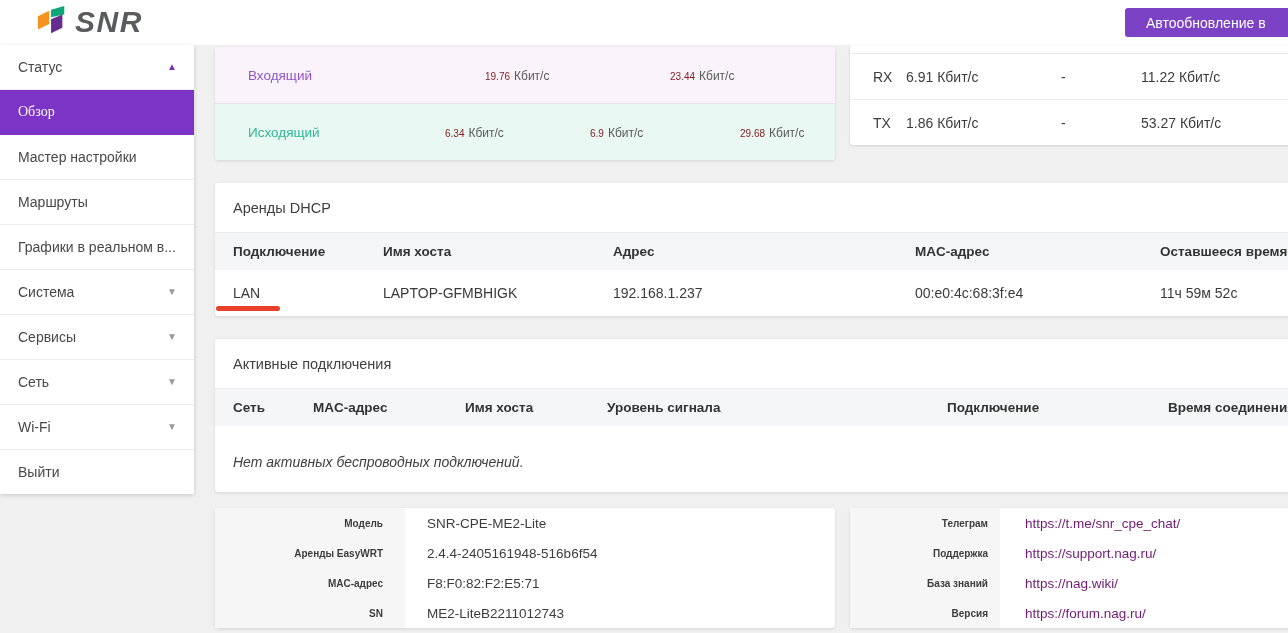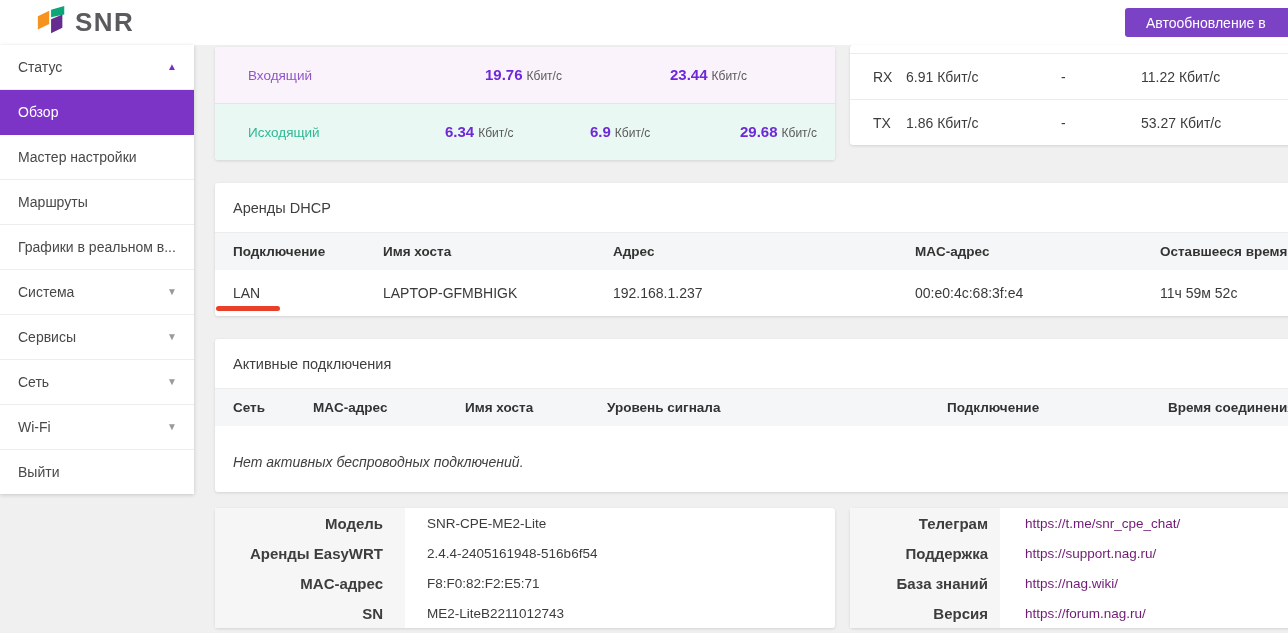--- a/index.html
+++ b/index.html
@@ -5,54 +5,54 @@
   html,body{margin:0;padding:0;}
   body{
     width:1288px;height:633px;position:relative;overflow:hidden;
     background:#f0f0f1;font-family:"Liberation Sans",sans-serif;
     -webkit-font-smoothing:antialiased;color:#3c3c3c;
   }
   
   .topbar{position:absolute;left:0;top:0;width:100%;height:45px;background:#fff;}
   .logo{position:absolute;left:36px;top:5px;display:flex;align-items:center;gap:7px;}
   .logo svg{display:block;}
-  .brand{font-size:26px;font-weight:700;color:#595b5e;letter-spacing:1.5px;line-height:34px;}
+  .brand{font-size:30px;font-weight:700;color:#595b5e;letter-spacing:1.5px;line-height:34px;font-style:italic;}
   .autorefresh-btn{
     position:absolute;left:1125px;top:8px;height:29px;width:260px;
     background:#7b42c6;color:#fff;border:none;border-radius:3px;
     font-family:"Liberation Sans",sans-serif;font-size:14px;text-align:left;
     padding:0 0 0 21px;cursor:pointer;white-space:nowrap;overflow:hidden;
   }
   
   .sidebar{
     position:absolute;left:0;top:45px;width:194px;background:#ec4899;
     box-shadow:0 1px 4px rgba(0,0,0,.18);
   }
   .side-item{
     height:44px;display:flex;align-items:center;justify-content:space-between;
     padding:0 17px 0 18px;font-size:14px;color:#484848;
     border-bottom:1px solid #ededed;cursor:pointer;background:#fff;
   }
   .side-item:last-child{border-bottom:none;}
-  .side-item.active{background:#7c34c7;color:#fff;border-bottom:1px solid #7c34c7;}
+  .side-item.active{background:#7c34c7;color:#fff;border-bottom:1px solid #7c34c7;font-family:Liberation Serif, serif;}
   .caret{font-size:10px;line-height:10px;}
   .caret-up::before{content:"\25B2";color:#7b2fc0;}
   .caret-down::before{content:"\25BC";color:#9a9a9a;}
   
   .card{position:absolute;background:#fff;border-radius:3px;box-shadow:0 1px 3px rgba(0,0,0,.12);}
   
   .card-traffic{left:215px;top:47px;width:620px;}
   .traffic-row{height:56px;display:grid;grid-template-columns:197px 145px 150px auto;
     align-items:center;padding-left:33px;}
   .traffic-row.incoming{background:#faf3fb;border-bottom:1px solid #e9e2ea;border-radius:3px 3px 0 0;gap:40px;}
   .traffic-row.outgoing{background:#e9f8f2;border-radius:0 0 3px 3px;}
   .traffic-label{font-size:13.5px;}
   .incoming .traffic-label{color:#9055c8;}
   .outgoing .traffic-label{color:#2eb893;}
-  .tnum{font-weight:700;font-size:15px;color:#6d28d9;}
+  .tnum{font-weight:400;font-size:10px;color:#7f1d1d;}
   .tunit{font-size:12px;color:#5a5a5a;margin-left:4px;}
   
   .card-iface{left:850px;top:45px;width:600px;}
   .iface-spacer{height:8px;border-bottom:1px solid #ececec;}
   .iface-row{height:45px;display:grid;grid-template-columns:33px 155px 80px auto;
     align-items:center;padding-left:23px;font-size:14px;color:#3c3c3c;}
   .iface-row + .iface-row{border-top:1px solid #ececec;}
   
   .card-title{padding:17px 18px 16px 18px;font-size:14.5px;color:#3f3f3f;border-bottom:1px solid #ececec;}
   .thead{display:grid;align-items:center;height:37px;padding:0 18px;background:#f5f6f7;
@@ -64,21 +64,21 @@
   .card-conn{left:215px;top:339px;width:1240px;}
   .conn-grid{grid-template-columns:80px 152px 142px 340px 221px auto;}
   .empty-row{padding:28px 18px 22px 18px;font-size:14px;font-style:italic;color:#3f3f3f;}
   
   .card-device{left:215px;top:508px;width:620px;}
   .card-links{left:850px;top:508px;width:600px;}
   .info-row{display:grid;height:30px;}
   .card-device .info-row{grid-template-columns:190px auto;}
   .card-links .info-row{grid-template-columns:150px auto;}
   .info-label{background:#f6f6f7;display:flex;align-items:center;justify-content:flex-end;
-    padding-right:22px;font-weight:700;font-size:15px;color:#3d3d3d;}
+    padding-right:22px;font-weight:700;font-size:10px;color:#3d3d3d;}
   .card-links .info-label{padding-right:12px;}
   .info-value{display:flex;align-items:center;padding-left:22px;font-size:13.5px;color:#3c3c3c;}
   .card-links .info-value{padding-left:25px;}
   .link{color:#701a75;text-decoration:none;cursor:pointer;}
 </style>
 </head>
 <body>
 
 <div class="topbar">
   <div class="logo">

